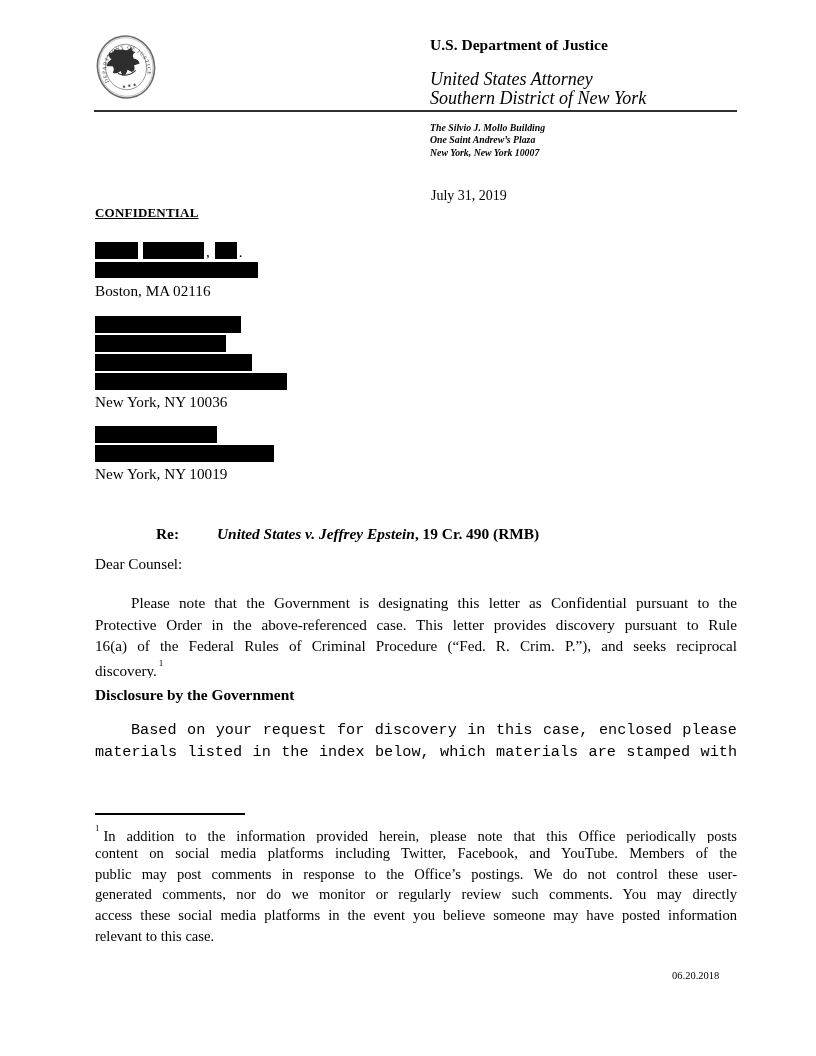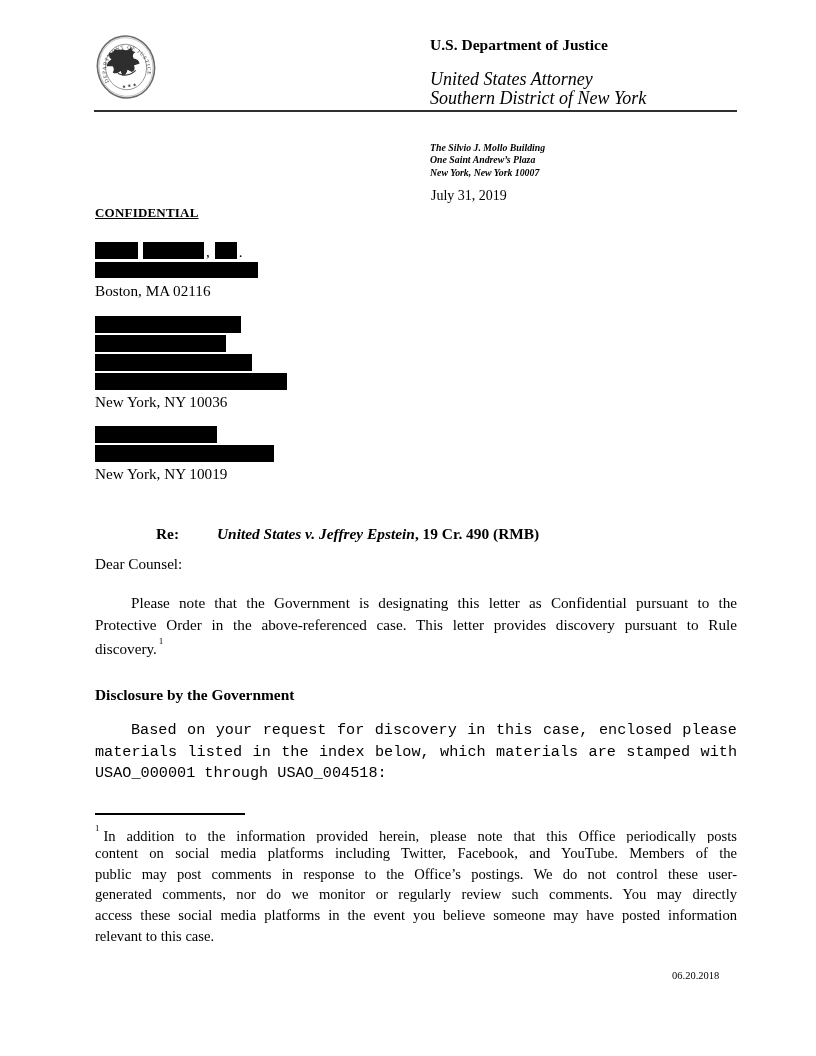--- a/index.html
+++ b/index.html
@@ -11,21 +11,21 @@
     font-family: "Liberation Serif", "DejaVu Serif", serif;
     overflow: hidden;
   }
   .abs { position: absolute; }
 
   
   .seal { left: 94px; top: 32px; width: 64px; height: 70px; }
   .agency { left: 430px; top: 36px; font-size: 15.5px; font-weight: 700; }
   .office { left: 430px; top: 70px; font-size: 18px; font-style: italic; line-height: 19px; }
   .lh-rule { left: 94px; top: 110px; width: 643px; height: 2px; background: #2f2f2f; }
-  .bldg { left: 430px; top: 122px; font-size: 9.8px; font-style: italic; font-weight: 600; line-height: 12.4px; margin-top: 20px; }
+  .bldg { left: 430px; top: 122px; font-size: 9.8px; font-style: italic; font-weight: 600; line-height: 12.4px; }
 
   .date { left: 431px; top: 188px; font-size: 14px; }
   .confid { left: 95px; top: 205px; font-size: 13px; font-weight: 700; text-decoration: underline; letter-spacing: .2px; }
 
   
   .recip { font-size: 15.2px; line-height: 19px; }
   .r1 { left: 95px; top: 242px; }
   .r2 { left: 95px; top: 316px; }
   .r3 { left: 95px; top: 426px; }
   .redrow { display: flex; align-items: flex-end; margin-bottom: 3px; }
@@ -127,29 +127,29 @@
 
   <div class="abs reline">
     <span class="relabel">Re:</span><span class="recase">United States v. Jeffrey Epstein</span><span>, 19 Cr. 490 (RMB)</span>
   </div>
 
   <div class="abs salut">Dear Counsel:</div>
 
   <div class="abs bodyblock p1">
     <div class="bl jl ind">Please note that the Government is designating this letter as Confidential pursuant to the</div>
     <div class="bl jl">Protective Order in the above-referenced case.  This letter provides discovery pursuant to Rule</div>
+    <div class="bl jl">16(a) of the Federal Rules of Criminal Procedure (“Fed. R. Crim. P.”), and seeks reciprocal</div>
     <div class="bl"><span>discovery.</span><sup class="fnref">1</sup></div>
   </div>
 
   <div class="abs heading">Disclosure by the Government</div>
 
   <div class="abs bodyblock p2">
     <div class="bl jl ind">Based on your request for discovery in this case, enclosed please find copies of the</div>
     <div class="bl jl">materials listed in the index below, which materials are stamped with control numbers</div>
-    <div class="bl">USAO_000001 through USAO_004518:</div>
   </div>
 
   <div class="abs fnsep"></div>
   <div class="abs fnblock">
     <div class="fl jl"><sup class="fnmark">1</sup><span>In addition to the information provided herein, please note that this Office periodically posts</span></div>
     <div class="fl jl">content on social media platforms including Twitter, Facebook, and YouTube.  Members of the</div>
     <div class="fl jl">public may post comments in response to the Office’s postings.  We do not control these user-</div>
     <div class="fl jl">generated comments, nor do we monitor or regularly review such comments.  You may directly</div>
     <div class="fl jl">access these social media platforms in the event you believe someone may have posted information</div>
     <div class="fl">relevant to this case.</div>

